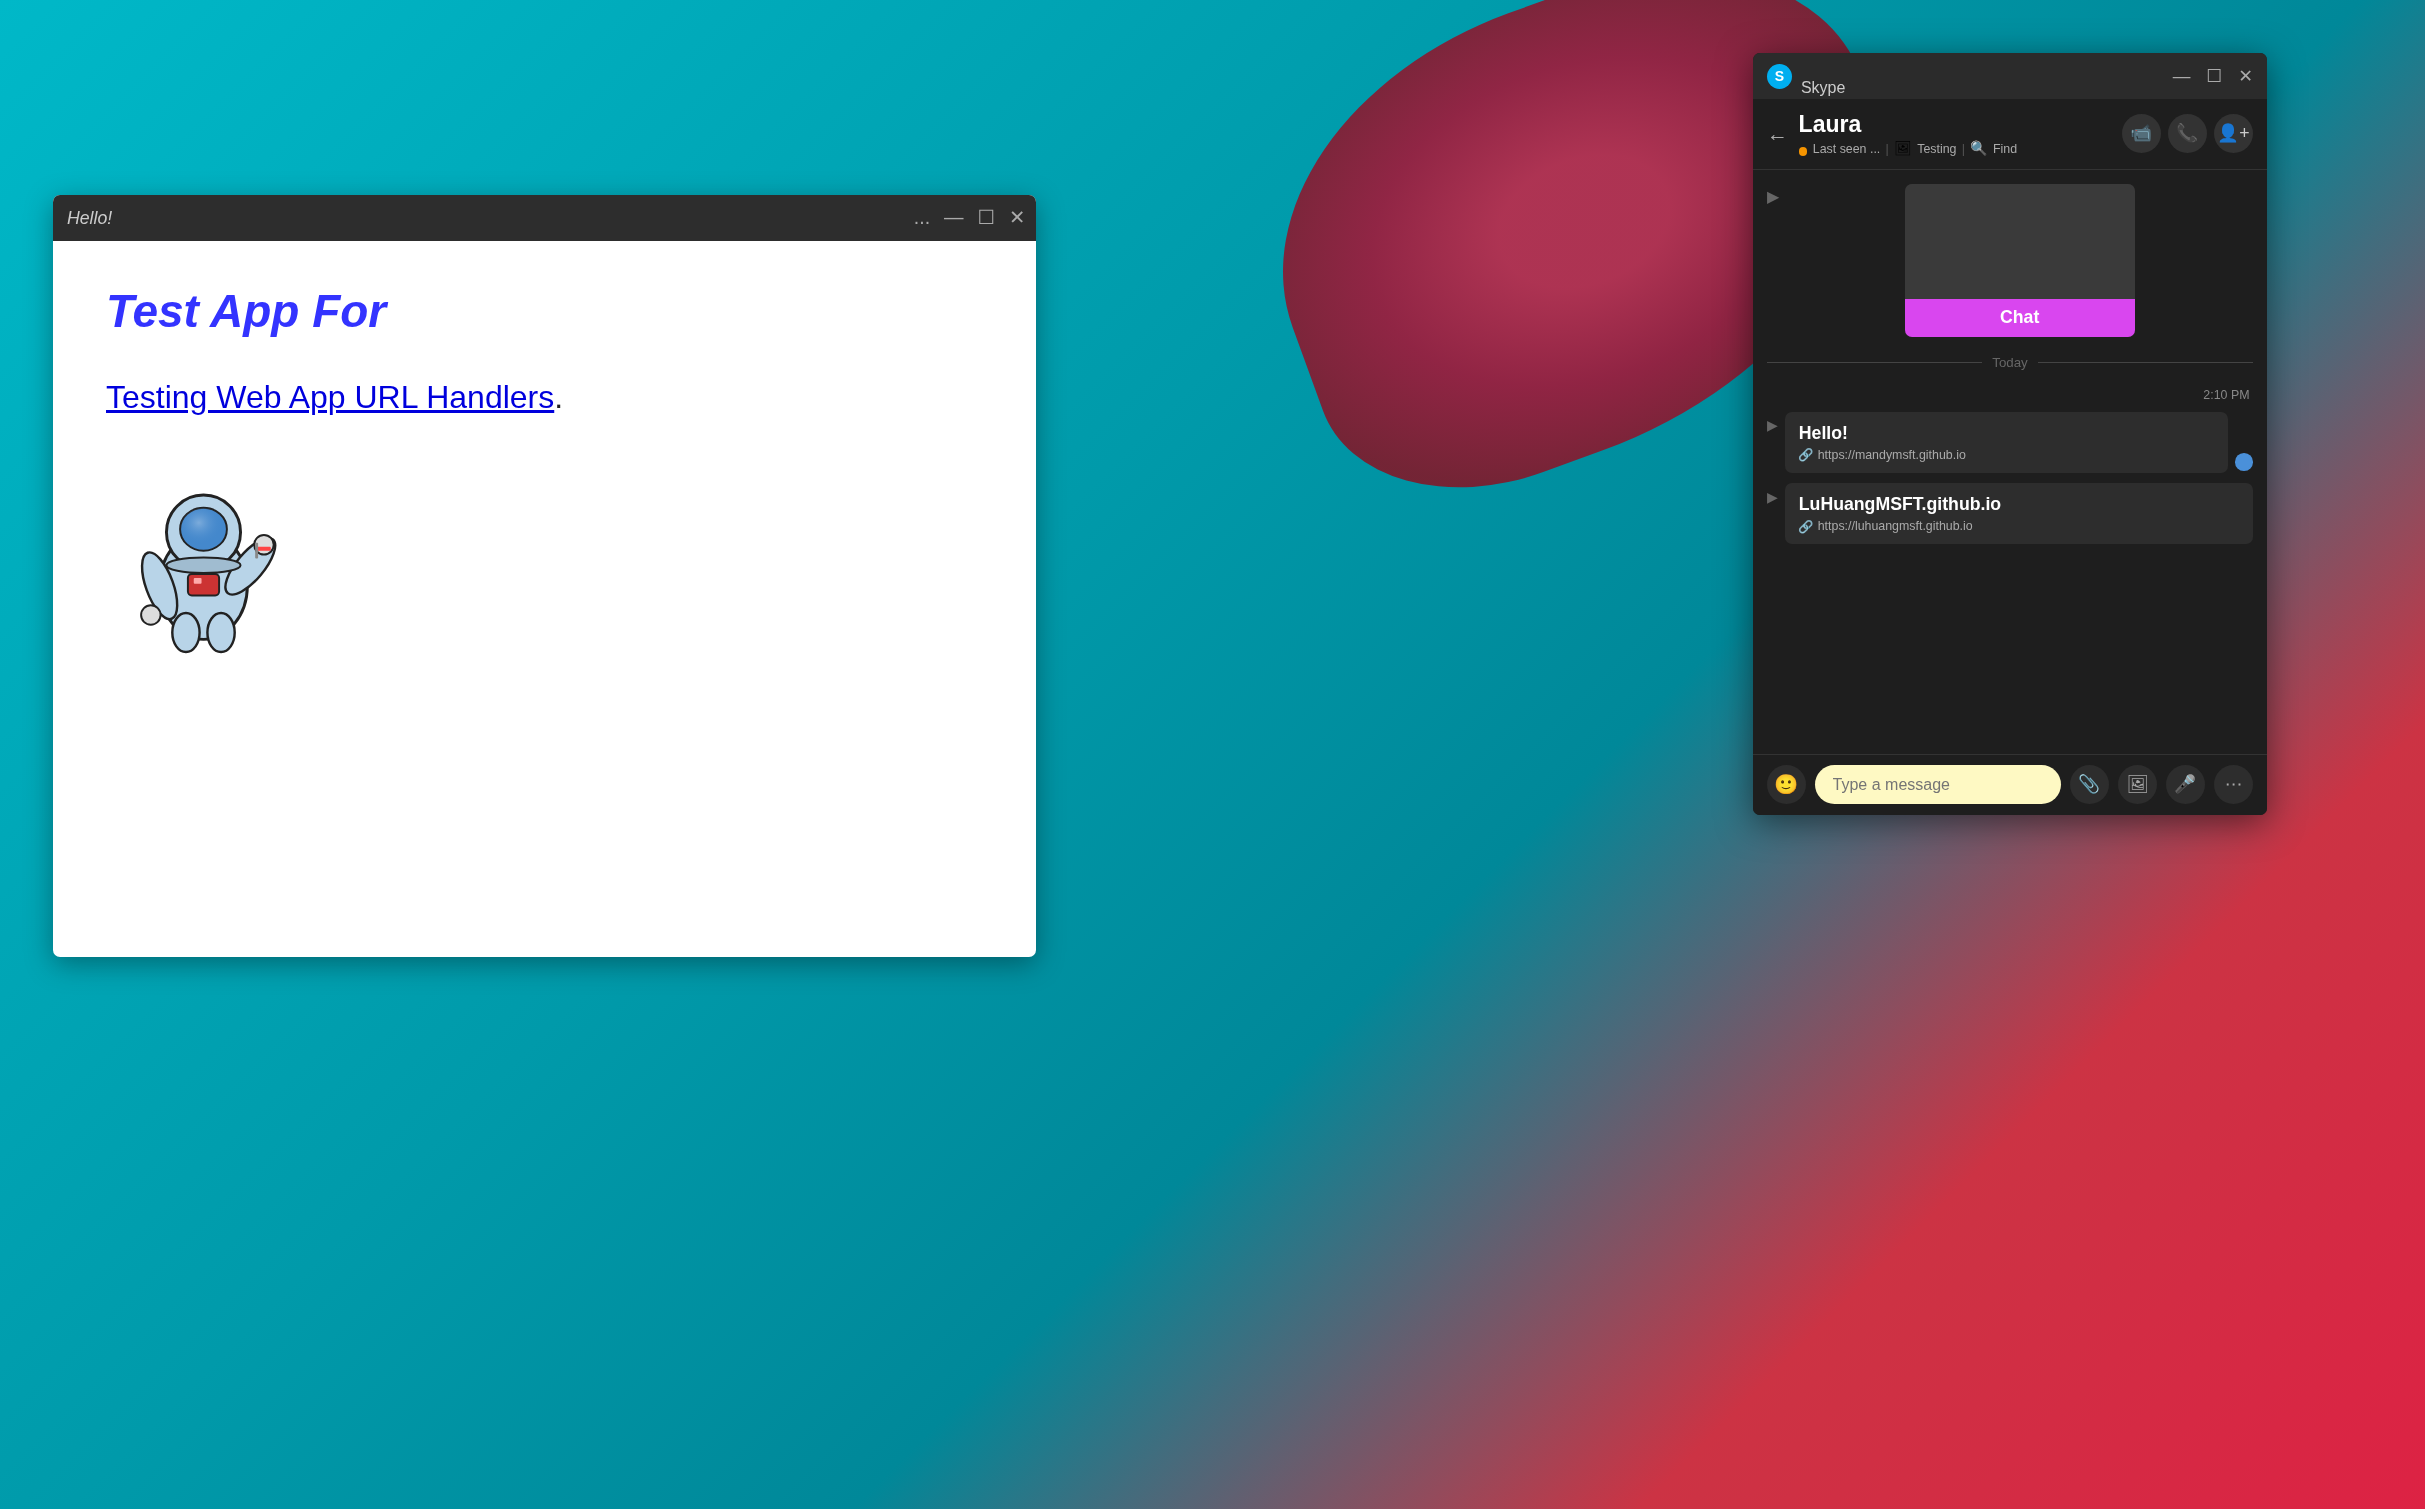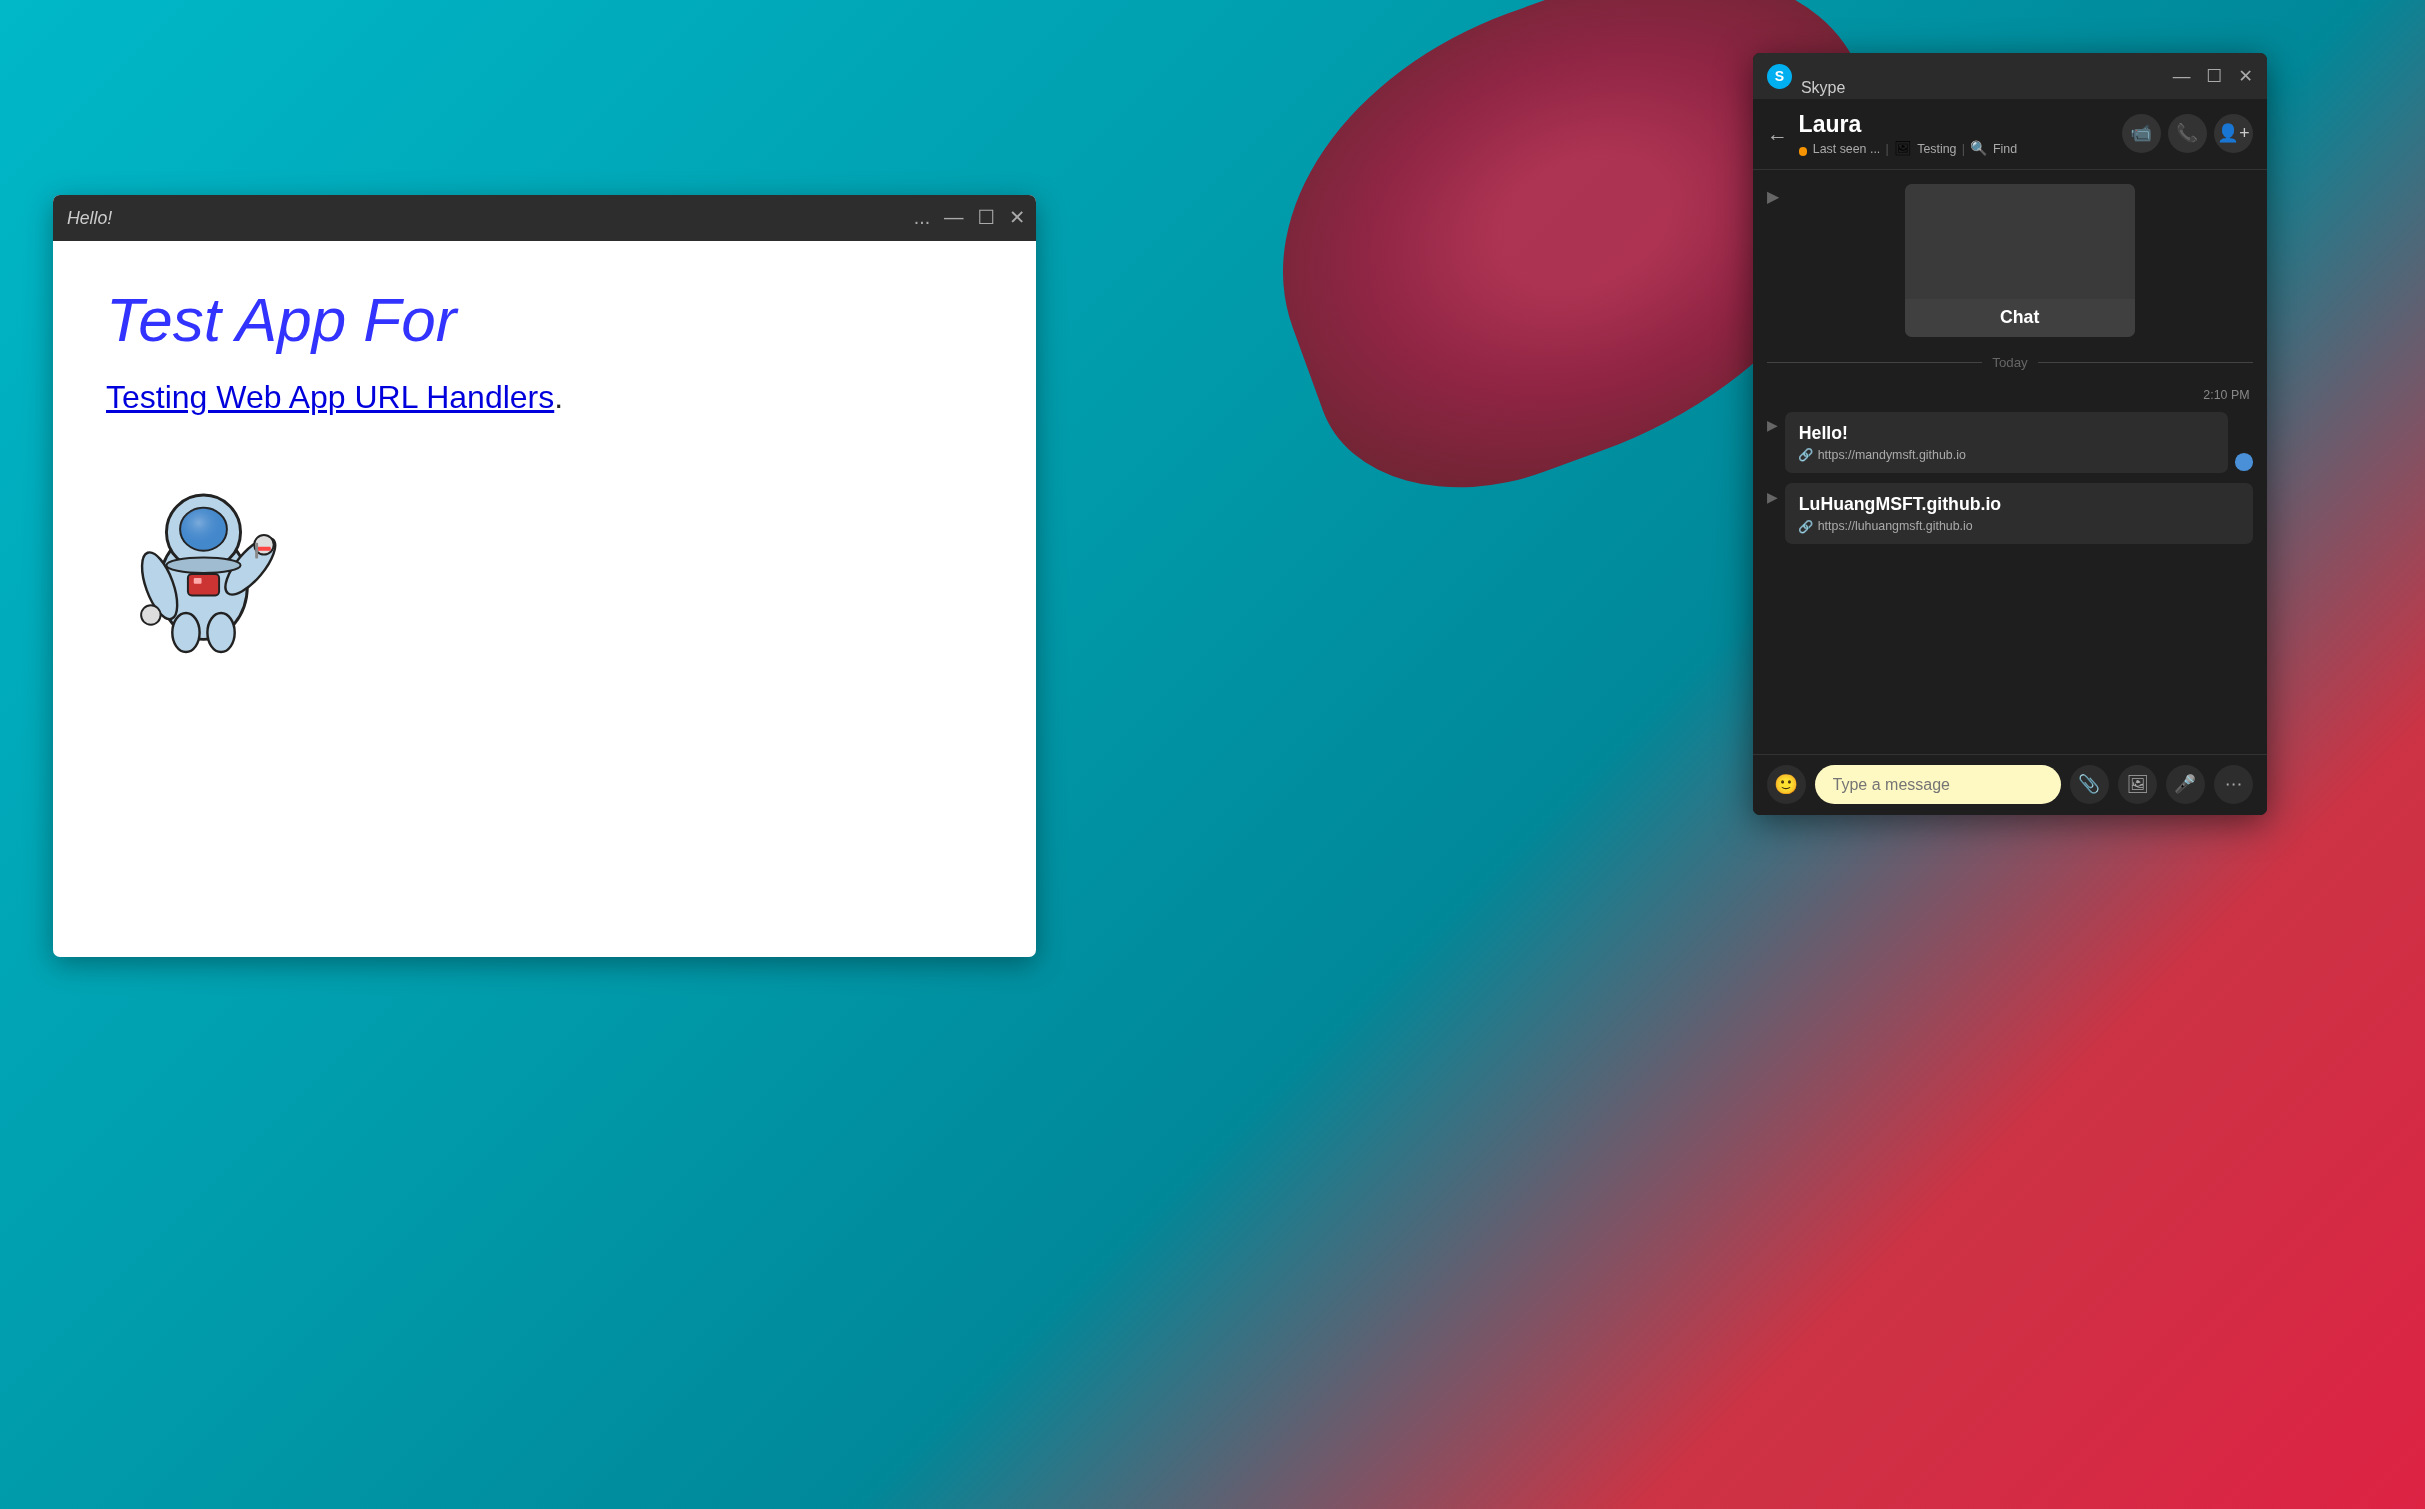--- a/index.html
+++ b/index.html
@@ -73,24 +73,24 @@
       line-height: 1;
     }
 
     .webapp-content {
       padding: 43px 53px;
       background: #fff;
     }
 
     .webapp-content h1 {
       color: #3333ff;
-      font-size: 62px;
+      font-size: 46px;
       font-style: italic;
-      font-weight: normal;
-      margin-bottom: 24px;
+      font-weight: bold;
+      margin-bottom: 41px;
     }
 
     .webapp-content .link-text {
       color: #0000dd;
       font-size: 32px;
       text-decoration: underline;
       cursor: pointer;
     }
 
     .webapp-content .link-period {
@@ -267,21 +267,21 @@
       width: 230px;
     }
 
     .chat-card-image {
       width: 100%;
       height: 115px;
       background: #3a3a3a;
     }
 
     .chat-card-label {
-      background: #404040;
+      background: #d946ef;
       color: #fff;
       text-align: center;
       padding: 8.9px;
       font-size: 17.7px;
       font-weight: 600;
     }
 
     
     .message-send-row {
       display: flex;

